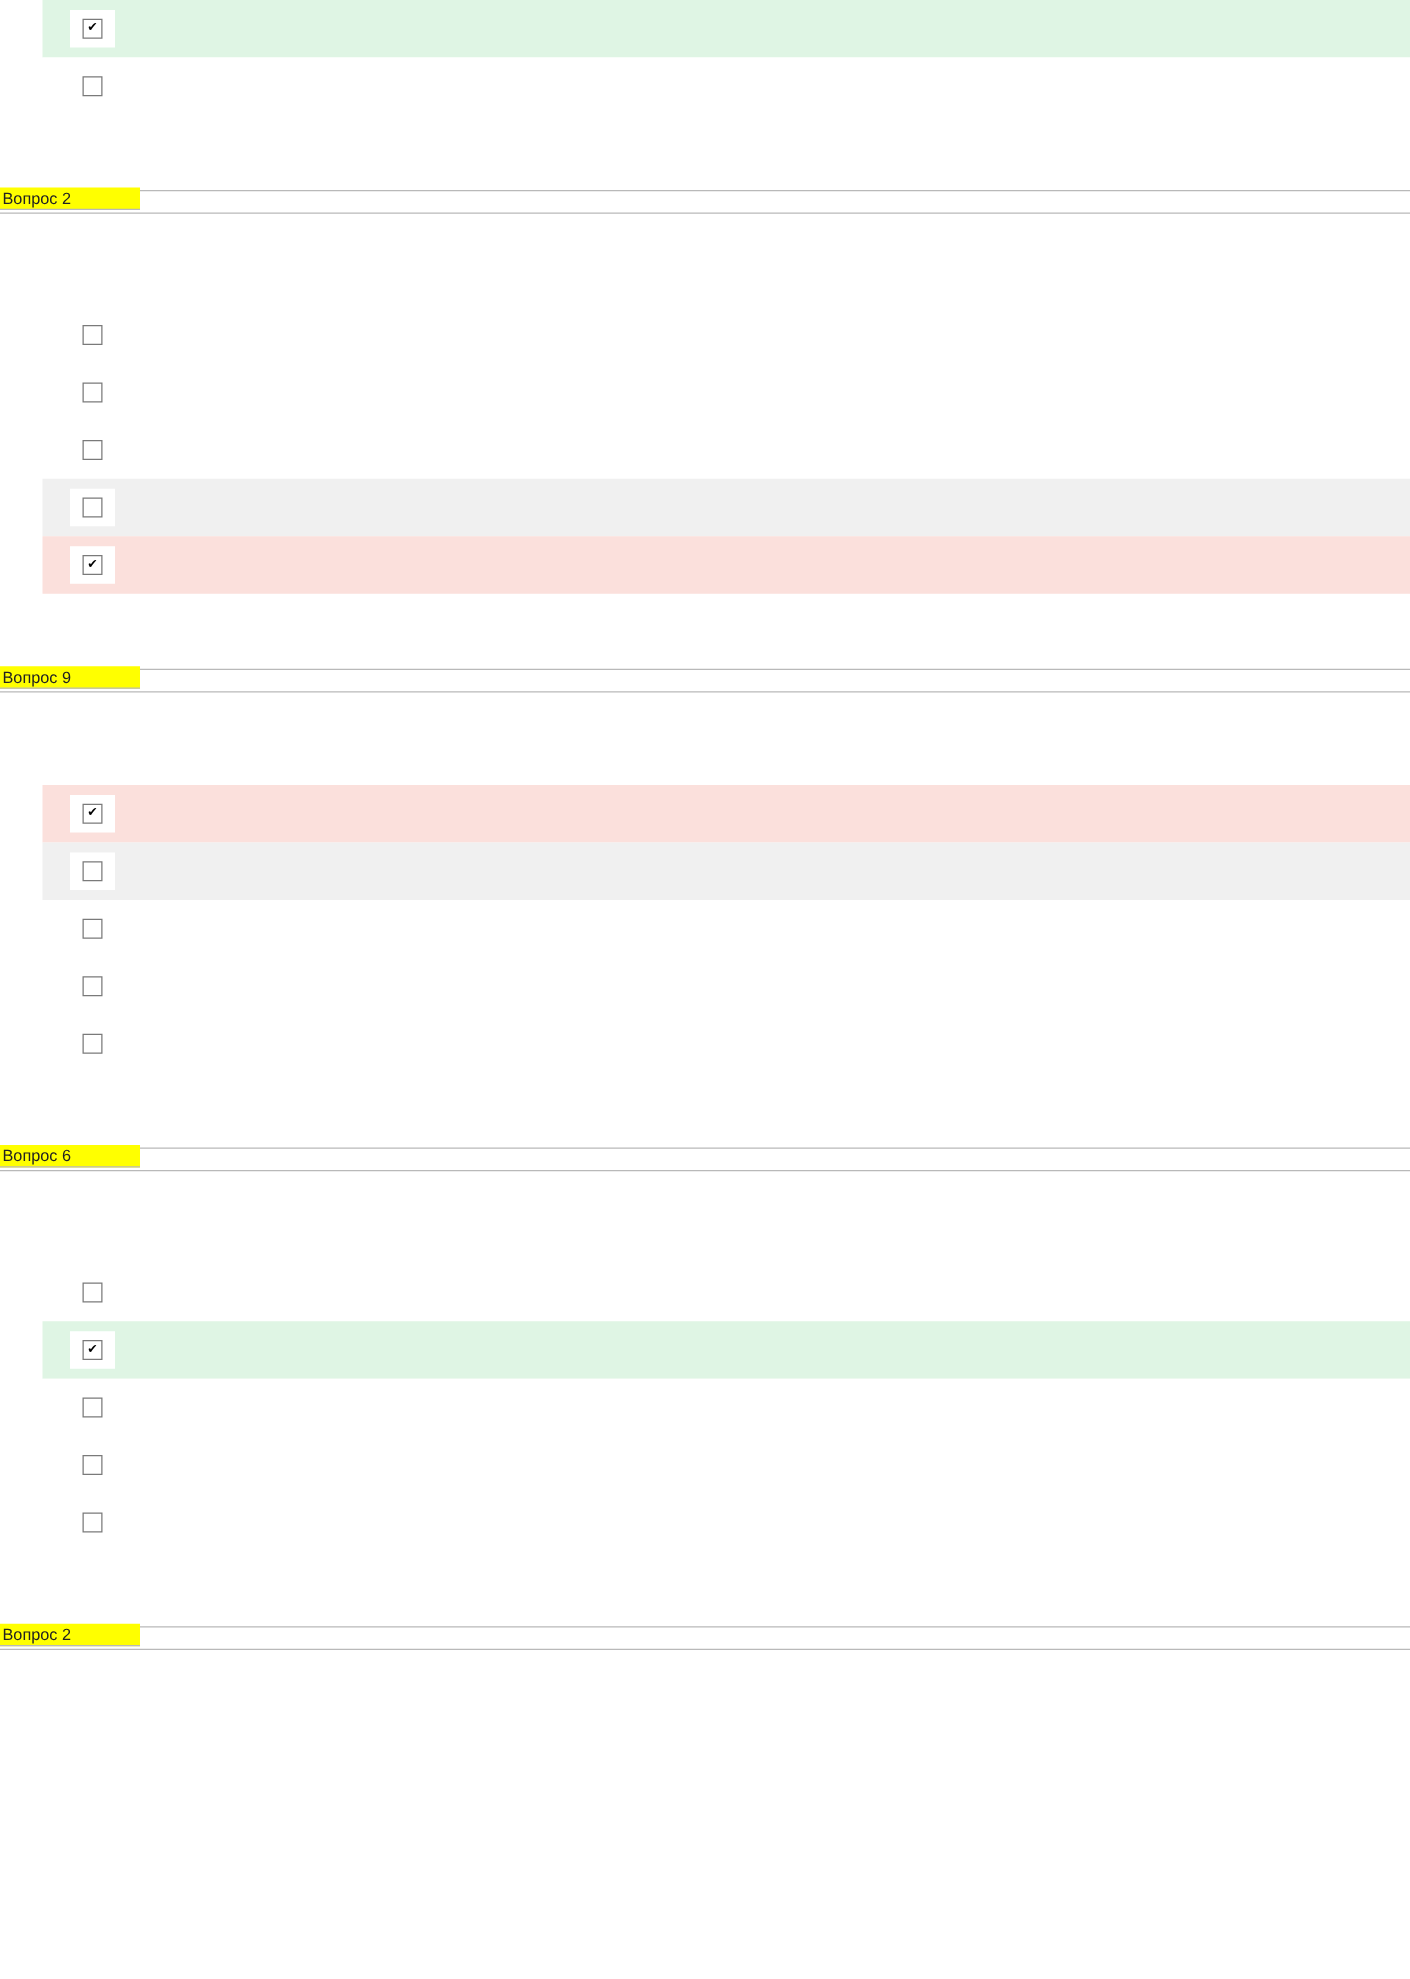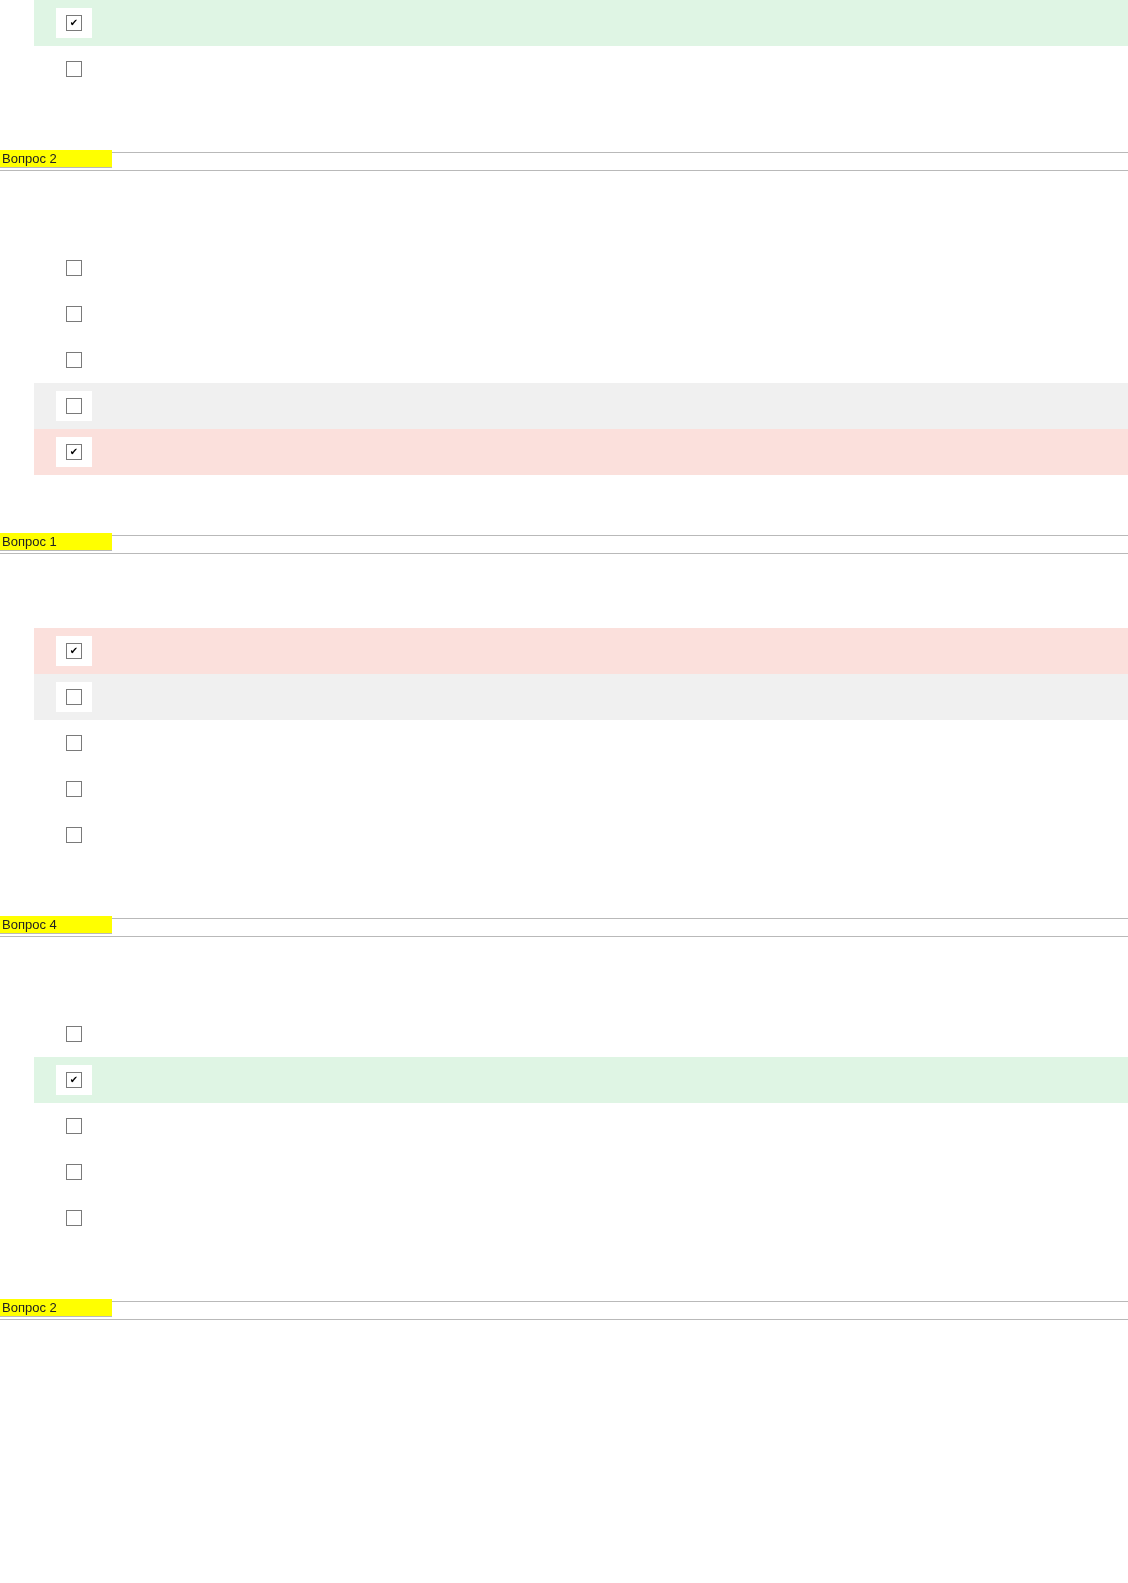--- a/index.html
+++ b/index.html
@@ -143,21 +143,21 @@
           <div class="cb-wrap">
             <span class="cb checked" role="checkbox" aria-checked="true"></span>
           </div>
           <div class="opt-text"></div>
         </div>
       </div>
     </div>
     <div style="height: 40px;"></div>
     <div>
       <div style="border-top: 1px solid rgb(185, 185, 185);"></div>
-      <div style="position: relative; height: 18px; margin-top: -1px;"><span class="block-header" style="width: 112px; box-sizing: border-box;">Вопрос 1</span></div>
+      <div style="position: relative; height: 18px; margin-top: -1px;"><span class="block-header" style="width: 112px; box-sizing: border-box;">Вопрос 9</span></div>
       <div style="border-top: 1px solid rgb(185, 185, 185);"></div>
       <div class="prompt" style="min-height: 50px;"></div>
       <div class="options">
         <div class="opt bg-red">
           <div class="cb-wrap">
             <span class="cb checked" role="checkbox" aria-checked="true"></span>
           </div>
           <div class="opt-text"></div>
         </div>
         <div class="opt bg-shade">
@@ -182,21 +182,21 @@
           <div class="cb-wrap">
             <span class="cb" role="checkbox" aria-checked="false"></span>
           </div>
           <div class="opt-text"></div>
         </div>
       </div>
     </div>
     <div style="height: 40px;"></div>
     <div>
       <div style="border-top: 1px solid rgb(185, 185, 185);"></div>
-      <div style="position: relative; height: 18px; margin-top: -1px;"><span class="block-header" style="width: 112px; box-sizing: border-box;">Вопрос 4</span></div>
+      <div style="position: relative; height: 18px; margin-top: -1px;"><span class="block-header" style="width: 112px; box-sizing: border-box;">Вопрос 6</span></div>
       <div style="border-top: 1px solid rgb(185, 185, 185);"></div>
       <div class="prompt" style="min-height: 50px;"></div>
       <div class="options">
         <div class="opt bg-none">
           <div class="cb-wrap">
             <span class="cb" role="checkbox" aria-checked="false"></span>
           </div>
           <div class="opt-text"></div>
         </div>
         <div class="opt bg-green">

